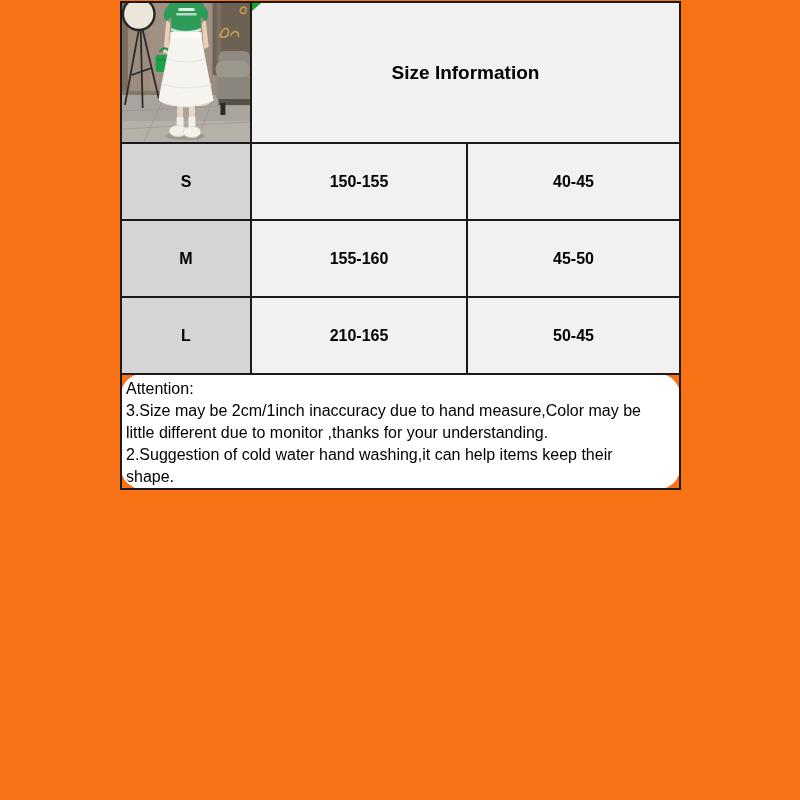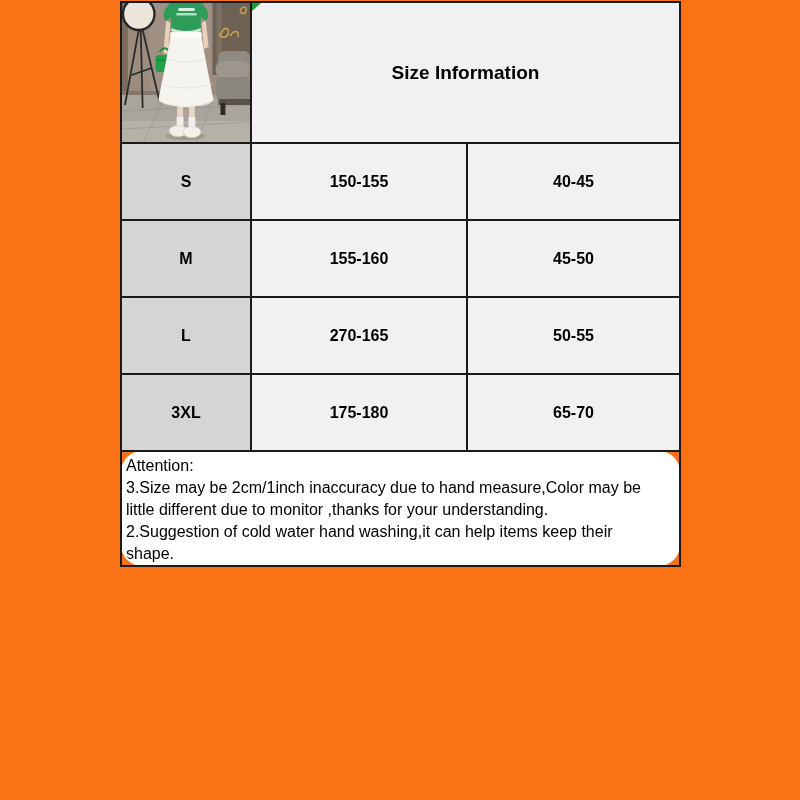--- a/index.html
+++ b/index.html
@@ -137,27 +137,22 @@
         <td>150-155</td>
         <td>40-45</td>
       </tr>
       <tr class="data-row">
         <td class="size-col">M</td>
         <td>155-160</td>
         <td>45-50</td>
       </tr>
       <tr class="data-row">
         <td class="size-col">L</td>
-        <td>270-165</td>
-        <td>50-55</td>
-      </tr>
-      <tr class="data-row">
-        <td class="size-col">3XL</td>
-        <td>175-180</td>
-        <td>65-70</td>
+        <td>210-165</td>
+        <td>50-45</td>
       </tr>
       <tr>
         <td class="attention-cell" colspan="3">
           <span class="attn-heading">Attention:</span>
           <span class="attn-line">3.Size may be 2cm/1inch inaccuracy due to hand measure,Color may be little different due to monitor ,thanks for your understanding.</span>
           <span class="attn-line">2.Suggestion of cold water hand washing,it can help items keep their shape.</span>
         </td>
       </tr>
     </tbody>
   </table>

